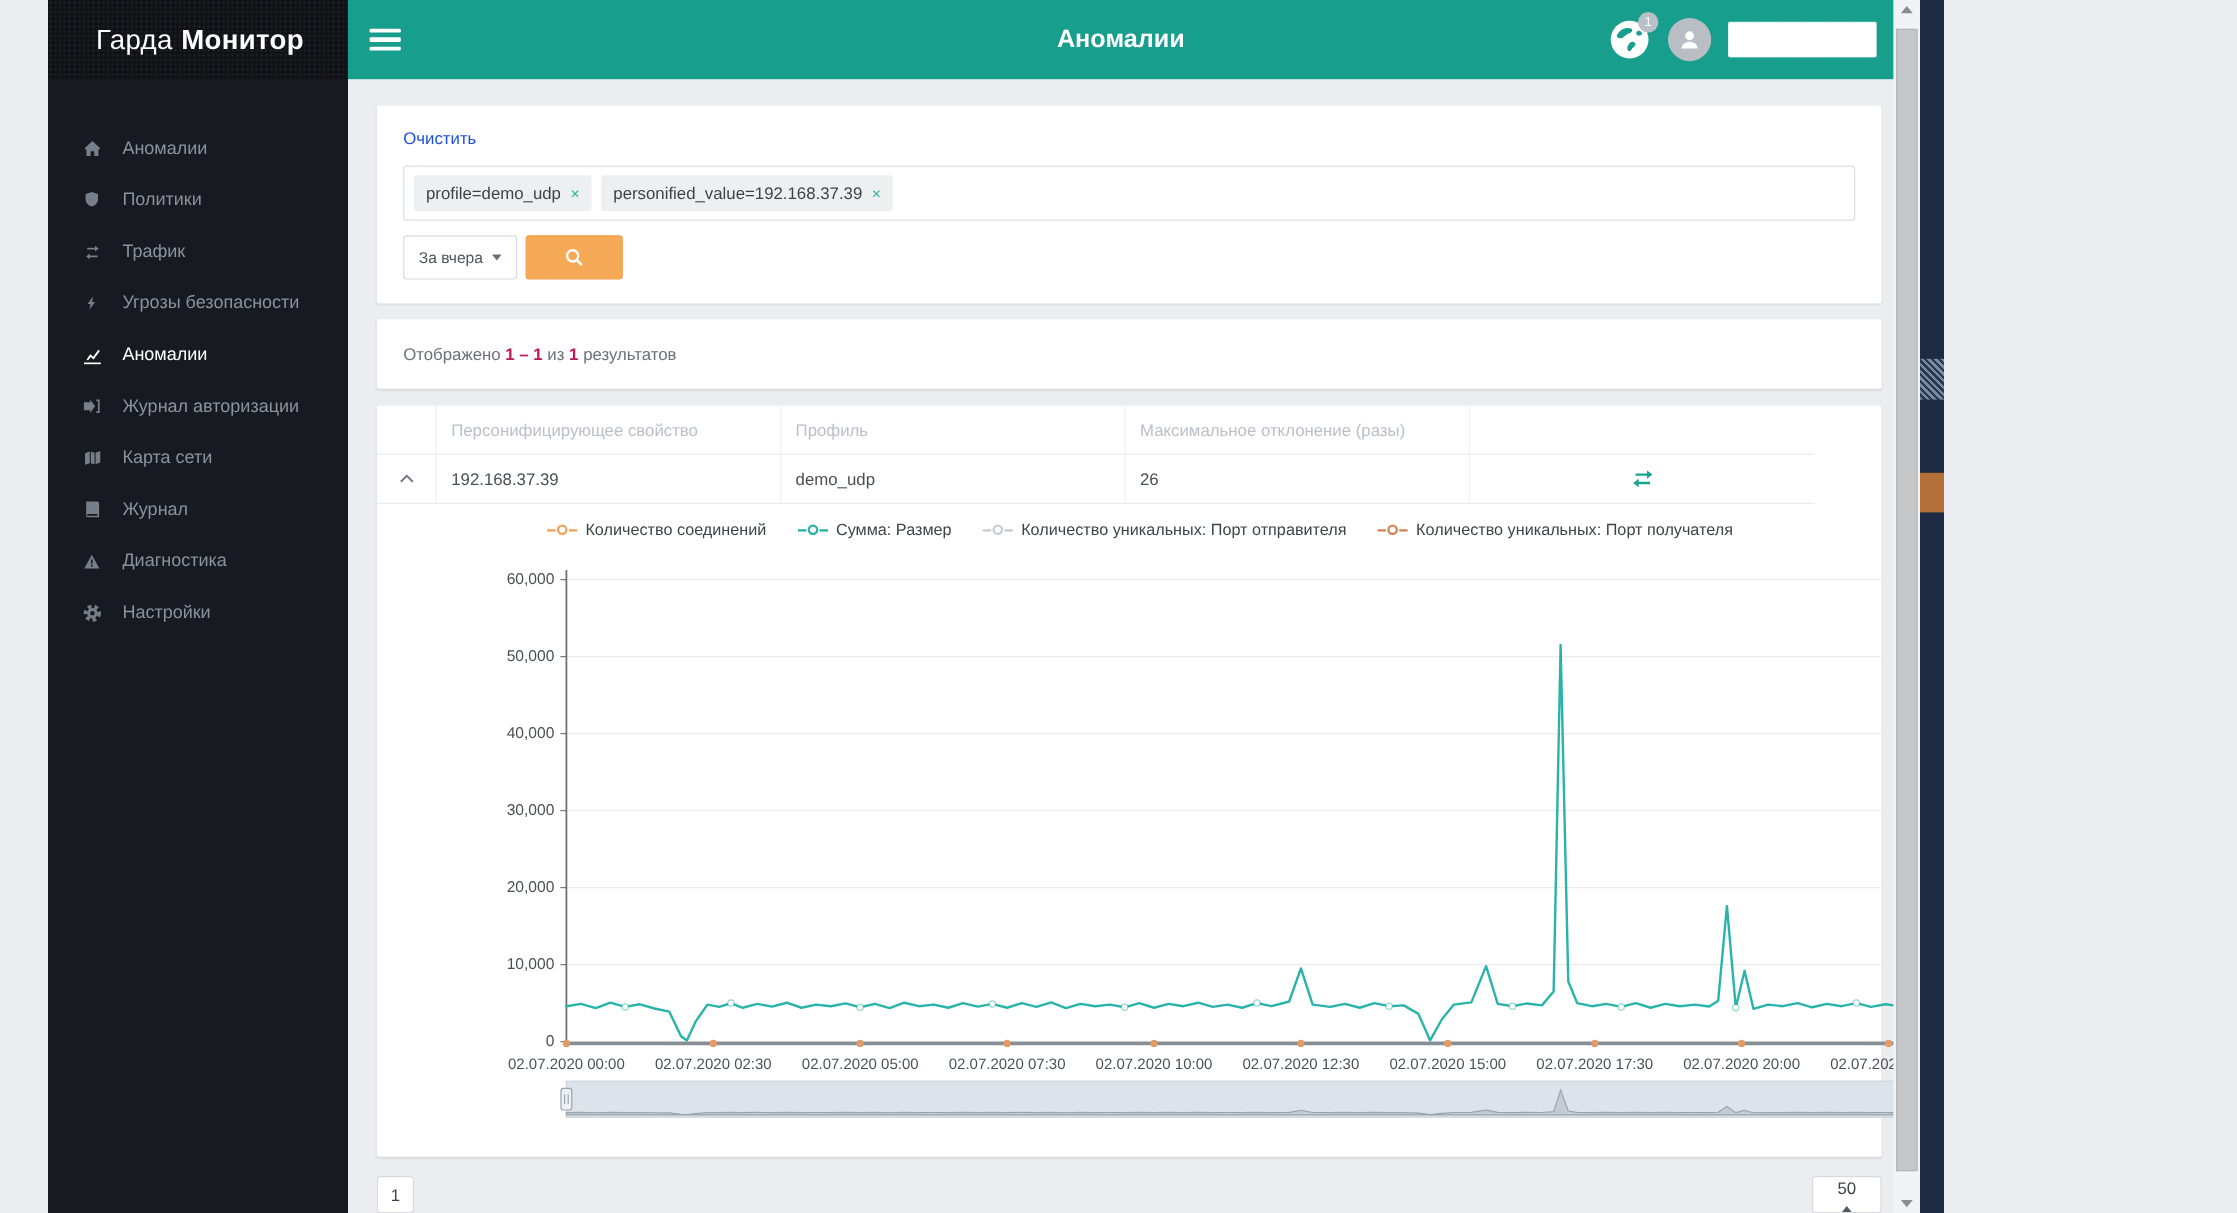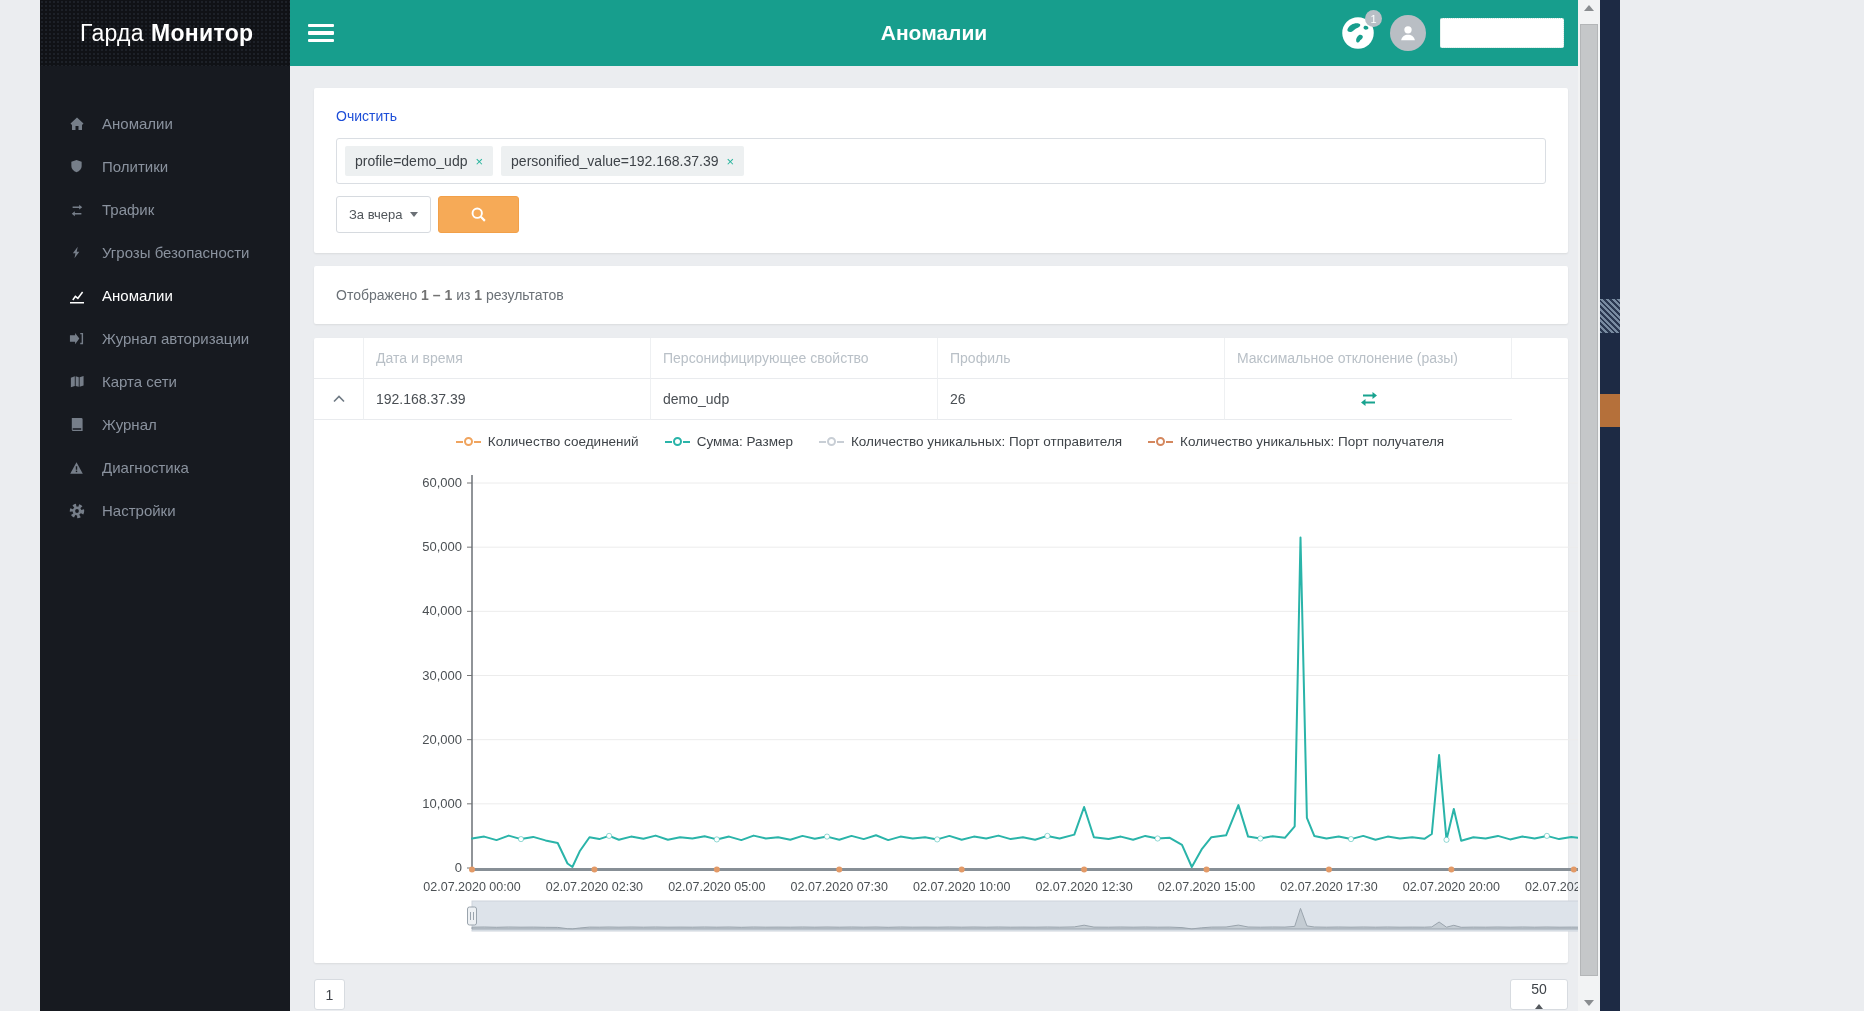--- a/index.html
+++ b/index.html
@@ -44,21 +44,21 @@
   .tag .x { color:#25b49c; font-size:13px; cursor:pointer; }
   .filter-actions { margin-top:12px; display:flex; gap:7px; }
   .btn-period { height:37px; background:#fff; border:1px solid #d6dadf; border-radius:3px; padding:0 12px;
                 font-size:13px; color:#50555a; display:inline-flex; align-items:center; gap:8px; cursor:pointer; font-family:inherit; }
   .caret-down { width:0; height:0; border-left:4px solid transparent; border-right:4px solid transparent; border-top:5px solid #6b7076; }
   .btn-search { height:37px; width:81px; background:#f6aa57; border:1px solid #f2a049; border-radius:3px;
                 display:inline-flex; align-items:center; justify-content:center; cursor:pointer; }
 
   
   .results-card { margin-top:13px; padding:21px 22px; font-size:14px; color:#6b7177; }
-  .results-card b { color:#737373; }
+  .results-card b { color:#be185d; }
 
   
   .table-card { margin-top:14px; padding-bottom:18px; }
   .trow { display:grid; grid-template-columns:50px 1fr 1fr 1fr 1fr 56px; align-items:stretch; }
   .tcell { padding:12px 12px; font-size:14px; border-bottom:1px solid #e9ebee; border-right:1px solid #eef0f2; display:flex; align-items:center; }
   .tcell:last-child { border-right:none; }
   .thead .tcell { color:#b9c0c7; }
   .tbody .tcell { color:#4a4f54; }
   .chev-cell, .act-cell { justify-content:center; cursor:pointer; }
 
@@ -255,21 +255,20 @@
         <span>Отображено</span>
         <b>1 – 1</b>
         <span>из</span>
         <b>1</b>
         <span>результатов</span>
       </section>
 
       <section class="card table-card">
         <div class="trow thead">
           <div class="tcell"></div>
-          <div class="tcell">Дата и время</div>
           <div class="tcell">Персонифицирующее свойство</div>
           <div class="tcell">Профиль</div>
           <div class="tcell">Максимальное отклонение (разы)</div>
           <div class="tcell"></div>
         </div>
         <div class="trow tbody">
           <div class="tcell chev-cell">
             <svg width="12" height="8" viewBox="0 0 12 8">
               <polyline points="1,6.5 6,1.5 11,6.5" fill="none" stroke="#6f7a84" stroke-width="1.6"></polyline>
             </svg>

